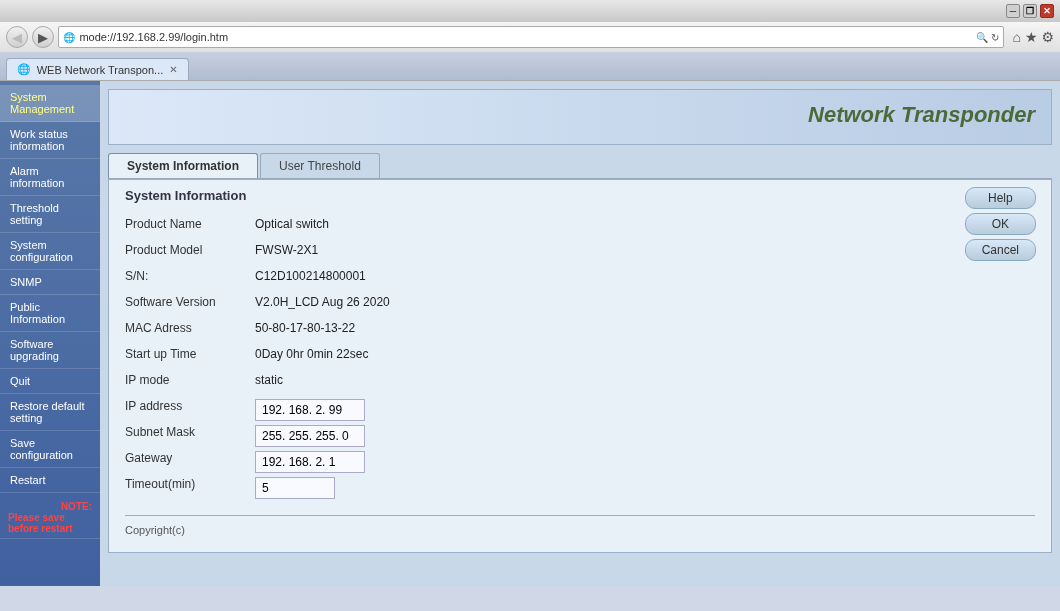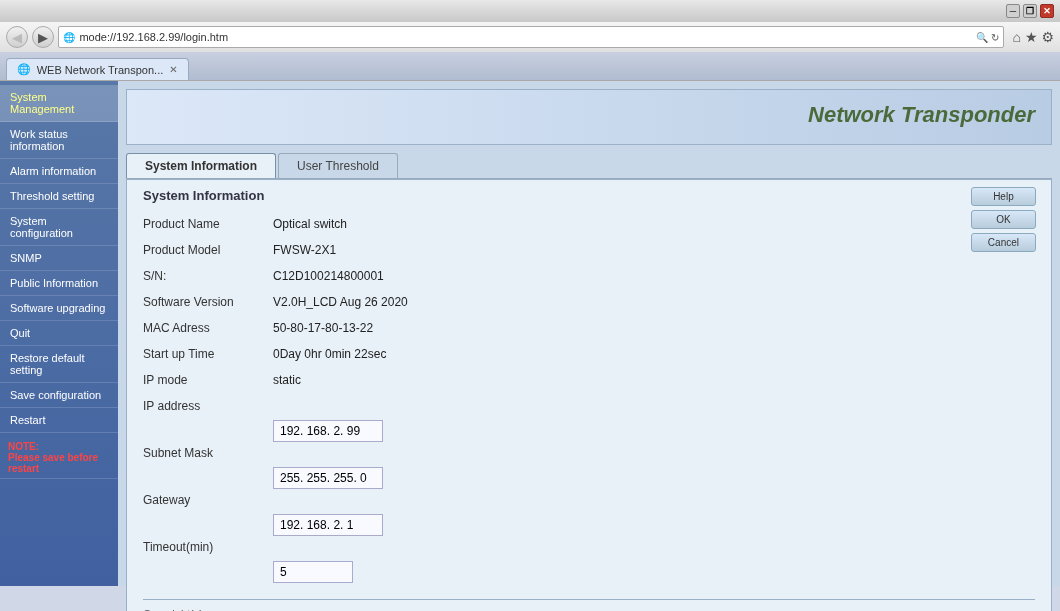--- a/index.html
+++ b/index.html
@@ -94,21 +94,21 @@
 
     
     .main-layout {
       display: flex;
       height: calc(611px - 106px);
       background: #c8d4e8;
     }
 
     
     .sidebar {
-      width: 118px;
+      width: 100px;
       background: linear-gradient(to bottom, #5878a8, #4060a0);
       flex-shrink: 0;
       padding-top: 4px;
     }
     .sidebar-item {
       padding: 6px 10px;
       color: white;
       font-size: 11px;
       cursor: pointer;
       border-bottom: 1px solid rgba(255,255,255,0.15);
@@ -203,38 +203,37 @@
       font-size: 12px;
       color: #222;
     }
     .info-input {
       border: 1px solid #aac;
       background: #f8faff;
       padding: 6px 6px;
       font-size: 12px;
       width: 110px;
       height: 22px;
-      margin-top: 21px;
     }
 
     .btn-group {
       position: absolute;
       top: 8px;
       right: 16px;
       display: flex;
       flex-direction: column;
       gap: 4px;
     }
     .action-btn {
       background: linear-gradient(to bottom, #d8e8f8, #b8ccdc);
       border: 1px solid #8aaac0;
       padding: 3px 16px;
-      font-size: 10px;
+      font-size: 12px;
       cursor: pointer;
-      border-radius: 3px;
+      border-radius: 10px;
       color: #333;
       min-width: 60px;
       text-align: center;
     }
 
     .info-panel-wrapper {
       position: relative;
     }
 
     .divider {
@@ -317,21 +316,21 @@
     <div class="sidebar-item">
       <span>Restore default setting</span>
     </div>
     <div class="sidebar-item">
       <span>Save configuration</span>
     </div>
     <div class="sidebar-item">
       <span>Restart</span>
     </div>
     <div class="sidebar-item note">
-      <div style="color:#ff4444;font-weight:bold;">NOTE:</div>
+      <div style="color:#ff4444;font-weight:bold;text-align:right;">NOTE:</div>
       <div class="note-text">Please save before restart</div>
     </div>
   </div>
 
   <div class="content-area">
 
     <div class="app-header">
       <div class="app-title">Network Transponder</div>
     </div>
 

